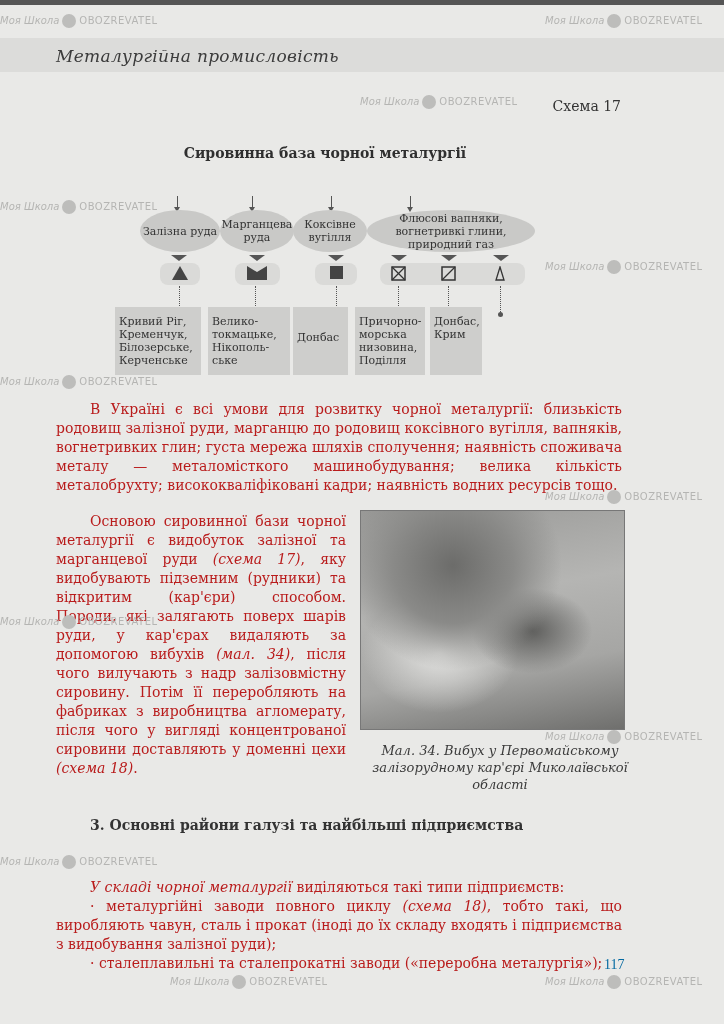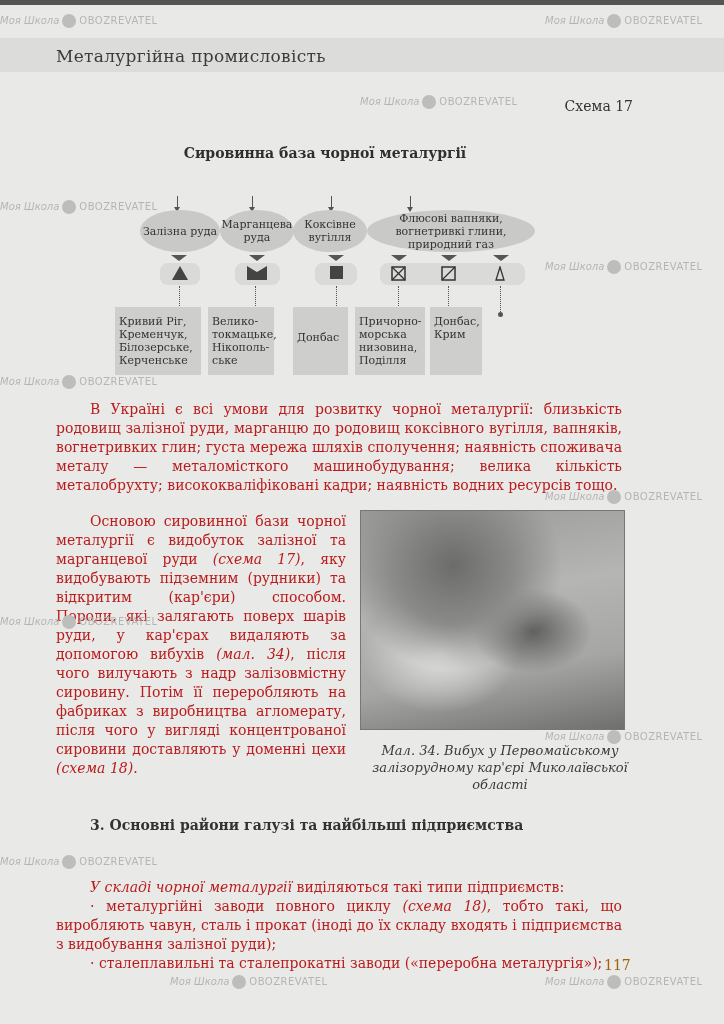--- a/index.html
+++ b/index.html
@@ -1,21 +1,21 @@
 <!DOCTYPE html>
 <html><head>
 <meta charset="utf-8">
 <style>
   html, body { margin:0; padding:0; }
   body { width:724px; height:1024px; background:#e9e9e7; position:relative; overflow:hidden;
          font-family:"DejaVu Serif", serif; color:#3a3a3a; }
   .topbar { position:absolute; left:0; top:0; width:724px; height:5px; background:#555; }
   .header-band { position:absolute; left:0; top:38px; width:724px; height:34px; background:#dcdcda; }
-  .running-head { position:absolute; left:56px; top:46px; font-size:17px; color:#3b3b3b; letter-spacing:0.3px; }
-  .scheme-label { position:absolute; right:91px; top:98px; font-size:14px; color:#333; }
+  .running-head { position:absolute; left:56px; top:46px; font-style:italic; font-size:17px; color:#3b3b3b; letter-spacing:0.3px; }
+  .scheme-label { position:absolute; right:103px; top:98px; font-size:14px; color:#333; }
 
   .diagram { position:absolute; left:115px; top:140px; width:420px; height:240px; }
   .diag-title { position:absolute; left:0; width:420px; top:5px; text-align:center; font-weight:bold; font-size:14px; color:#2f2f2f; }
   .raw-bar { position:absolute; left:28px; top:25px; width:385px; height:25px; background:#cfcfcd; text-align:center; font-size:12px; line-height:25px; color:#333; }
   .arrow-down { position:absolute; width:1px; height:14px; background:#555; top:56px; }
   .arrow-down::after { content:""; position:absolute; left:-3px; bottom:-2px; border-left:3.5px solid transparent; border-right:3.5px solid transparent; border-top:5px solid #555; }
   .ellipse { position:absolute; top:70px; height:42px; border-radius:50%; background:#c9c9c7; display:flex; align-items:center; justify-content:center; text-align:center; font-size:11px; line-height:13px; color:#333; }
   .tri-down { position:absolute; top:115px; width:0; height:0; border-left:8px solid transparent; border-right:8px solid transparent; border-top:6px solid #555; }
   .sym-wrap { position:absolute; top:123px; height:22px; background:#dadad8; border-radius:8px; }
   .sym { position:absolute; top:126px; }
@@ -27,21 +27,21 @@
   .para p { margin:0; }
   .indent { text-indent:34px; }
   .photo { position:absolute; left:360px; top:510px; width:263px; height:218px; border:1px solid #777;
            background:
              radial-gradient(ellipse at 35% 25%, #6c6c6a 0%, #8a8a88 25%, transparent 45%),
              radial-gradient(ellipse at 65% 55%, #5e5e5c 0%, transparent 25%),
              radial-gradient(ellipse at 30% 65%, #e3e3e1 0%, transparent 30%),
              linear-gradient(170deg, #9a9a98 0%, #b5b5b3 40%, #a6a6a4 70%, #6f6f6d 100%); }
   .caption { position:absolute; left:355px; top:742px; width:290px; text-align:center; font-style:italic; font-weight:normal; font-size:13px; line-height:17px; color:#3a3a3a; }
   .section-title { position:absolute; left:90px; top:817px; font-weight:bold; font-size:14px; color:#333; }
-  .page-number { position:absolute; left:604px; top:957px; font-size:14px; color:#a16207; }
+  .page-number { position:absolute; left:604px; top:957px; font-size:14px; color:#0369a1;font-family:Liberation Serif, serif; }
   .wm { position:absolute; font-family:"DejaVu Sans", sans-serif; font-size:10px; color:#b5b5b3; font-style:italic; white-space:nowrap; pointer-events:none; }
   .wm .logo { display:inline-block; width:14px; height:14px; border-radius:50%; background:#bdbdbb; vertical-align:middle; margin:0 3px; }
   .wm .ob { font-style:normal; letter-spacing:0.5px; }
 </style>
 </head>
 <body>
 
 <div class="topbar"></div>
 <div class="header-band"></div>
 <div class="running-head">Металургійна промисловість</div>
@@ -101,21 +101,21 @@
   <div class="dot-line" style="left:333px"></div>
   <div class="dot-line" style="left:385px"></div>
   <div class="dot" style="left:62px"></div>
   <div class="dot" style="left:138px"></div>
   <div class="dot" style="left:219px"></div>
   <div class="dot" style="left:281px"></div>
   <div class="dot" style="left:331px"></div>
   <div class="dot" style="left:383px"></div>
 
   <div class="region" style="left:0px;width:86px">Кривий Ріг, Кременчук, Білозерське, Керченське</div>
-  <div class="region" style="left:93px;width:66px">Велико-токмацьке, Нікополь-ське</div>
+  <div class="region" style="left:93px;width:82px">Велико-токмацьке, Нікополь-ське</div>
   <div class="region" style="left:240px;width:70px">Причорно-морська низовина, Поділля</div>
   <div class="region" style="left:178px;width:55px;padding-top:24px">Донбас</div>
   <div class="region" style="left:315px;width:52px">Донбас, Крим</div>
 </div>
 
 <div class="para" style="left:56px;top:400px;width:566px">
   <p class="indent">В Україні є всі умови для розвитку чорної металургії: близькість родовищ залізної руди, марганцю до родовищ коксівного вугілля, вапняків, вогнетривких глин; густа мережа шляхів сполучення; наявність споживача металу — металомісткого машинобудування; велика кількість металобрухту; висококваліфіковані кадри; наявність водних ресурсів тощо.</p>
 </div>
 
 <div class="para" style="left:56px;top:512px;width:290px">

